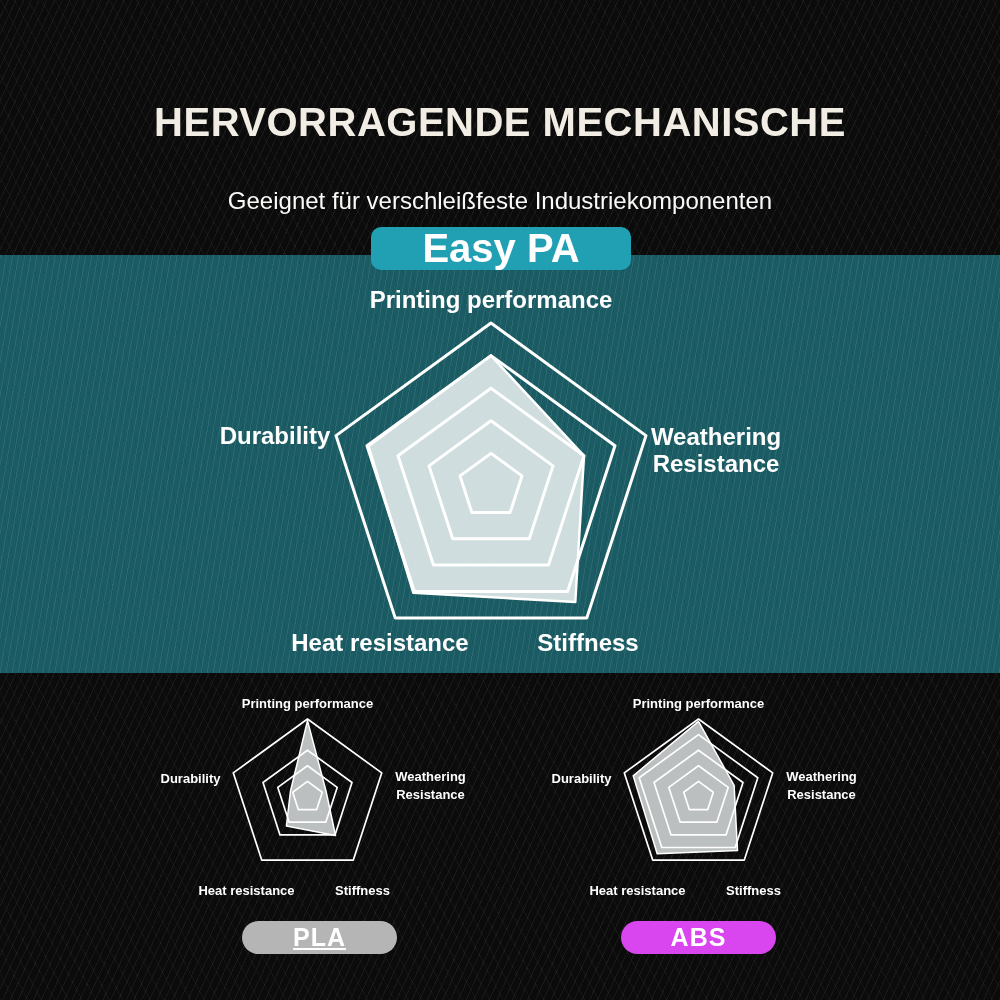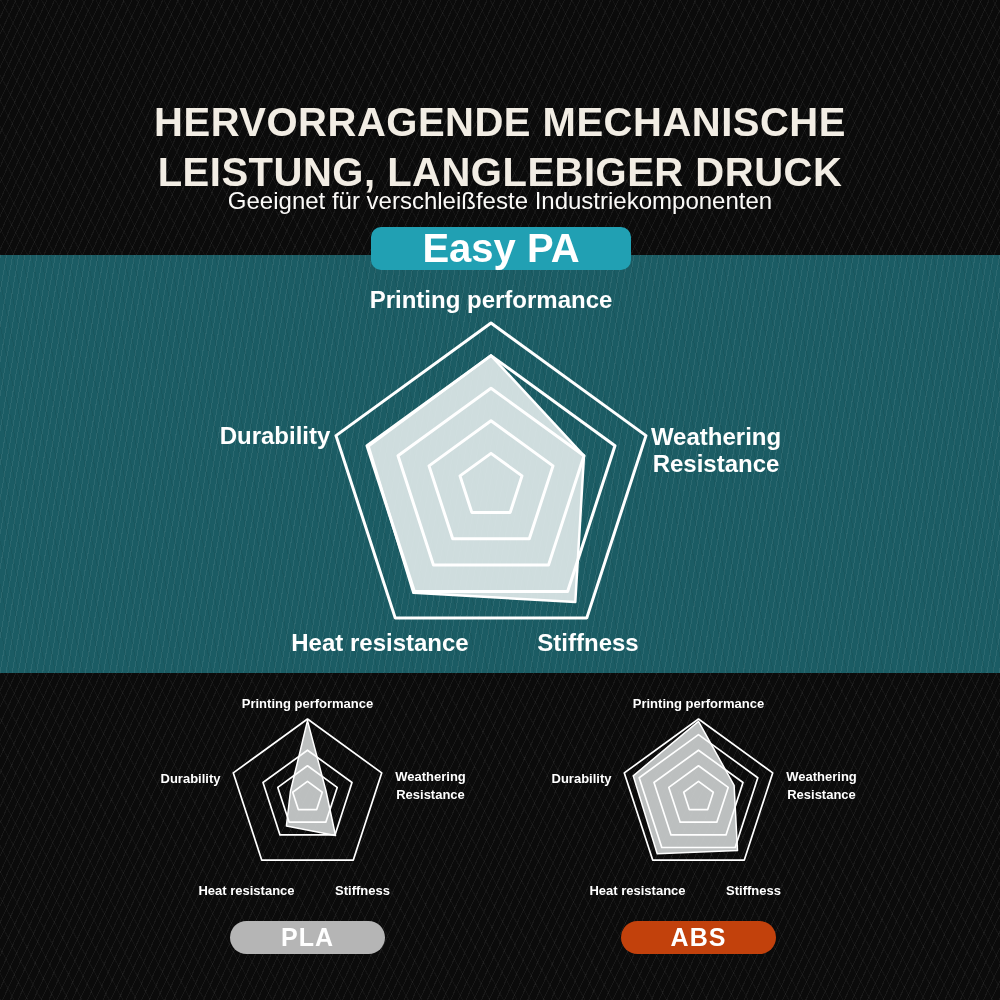--- a/index.html
+++ b/index.html
@@ -49,36 +49,35 @@
   .badge-main{
     left:371px;top:227px;width:260px;height:43px;
     border-radius:10px;font-size:40px;
     background:#21a0b3;
   }
   .badge-small{
     top:921px;width:155px;height:33px;
     border-radius:17px;font-size:25px;letter-spacing:1px;
     background:#b5b5b5;
   }
-  .badge-pla{left:230px;}
+  .badge-pla{left:242px;text-decoration:underline;}
   .badge-abs{left:621px;}
   
   svg.charts{position:absolute;left:0;top:0;pointer-events:none;}
 </style>
 </head>
 <body>
 
 <div class="page">
 
   <div class="band band-top tex-black" style="background-color: rgb(11, 11, 11);"></div>
   <div class="band band-teal tex-teal" style="background-color: rgb(27, 92, 100);"></div>
   <div class="band band-bottom tex-black" style="background-color: rgb(11, 11, 11);"></div>
 
   <h1 class="title" style="color: rgb(242, 237, 228); margin-top: 40px;"><span>HERVORRAGENDE MECHANISCHE</span><br>
-    <span>LEISTUNG, LANGLEBIGER DRUCK</span>
   </h1>
 
   <p class="subtitle">Geeignet für verschleißfeste Industriekomponenten</p>
 
   <div class="badge badge-main" style="background: rgb(33, 160, 179);">Easy PA</div>
 
   <svg class="charts" id="charts" width="1000" height="1000" viewBox="0 0 1000 1000">
       <g>
         <polygon points="491.0,355.6 584.0,455.8 575.3,602.0 413.4,592.8 368.5,446.2" stroke="#ffffff" stroke-width="2.5" stroke-linejoin="round" fill="#dde7e7" fill-opacity="0.93"></polygon>
         <polygon points="491.0,453.4 522.0,475.9 510.2,512.4 471.8,512.4 460.0,475.9" stroke="#ffffff" stroke-width="3" stroke-linejoin="round" fill="none"></polygon>
@@ -116,15 +115,15 @@
         <text x="698.5" y="708" text-anchor="middle" fill="#ffffff" font-family="&quot;Liberation Sans&quot;, sans-serif" font-size="13" font-weight="bold">Printing performance</text>
         <text x="821.5" y="781" text-anchor="middle" fill="#ffffff" font-family="&quot;Liberation Sans&quot;, sans-serif" font-size="13" font-weight="bold">Weathering</text>
         <text x="821.5" y="799" text-anchor="middle" fill="#ffffff" font-family="&quot;Liberation Sans&quot;, sans-serif" font-size="13" font-weight="bold">Resistance</text>
         <text x="753.5" y="895" text-anchor="middle" fill="#ffffff" font-family="&quot;Liberation Sans&quot;, sans-serif" font-size="13" font-weight="bold">Stiffness</text>
         <text x="637.5" y="895" text-anchor="middle" fill="#ffffff" font-family="&quot;Liberation Sans&quot;, sans-serif" font-size="13" font-weight="bold">Heat resistance</text>
         <text x="581.5" y="783" text-anchor="middle" fill="#ffffff" font-family="&quot;Liberation Sans&quot;, sans-serif" font-size="13" font-weight="bold">Durability</text>
       </g>
     </svg>
 
   <div class="badge badge-small badge-pla" style="background: rgb(181, 181, 181);">PLA</div>
-  <div class="badge badge-small badge-abs" style="background: #c2410c;">ABS</div>
+  <div class="badge badge-small badge-abs" style="background: #d946ef;">ABS</div>
 
 </div>
 
 </body></html>

